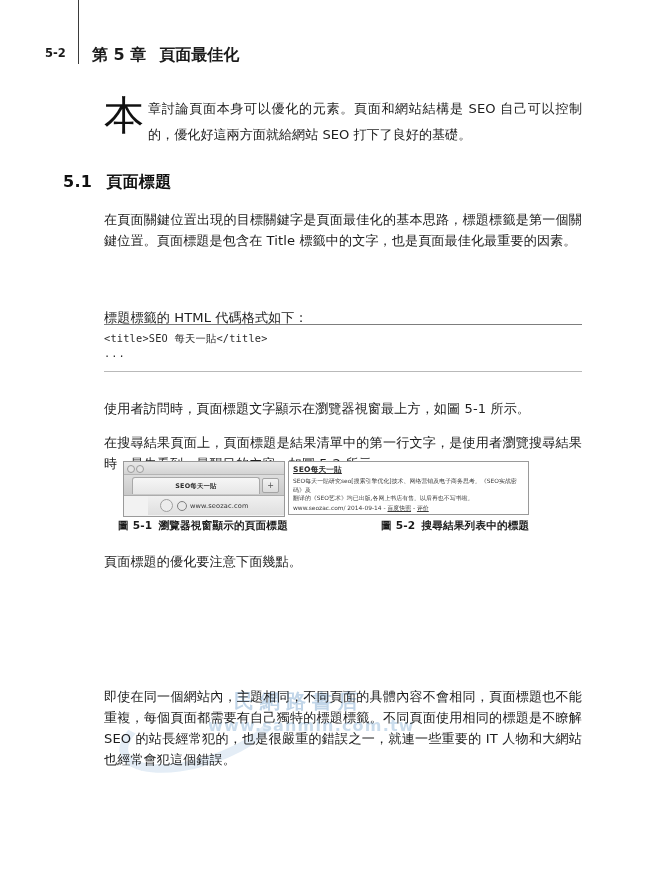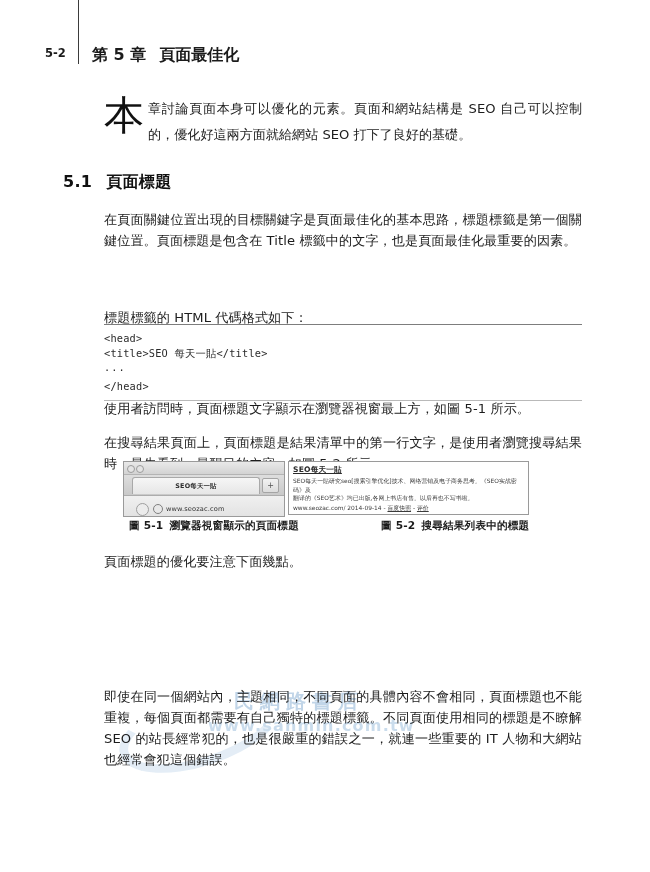--- a/index.html
+++ b/index.html
@@ -207,26 +207,27 @@
     border: 1px solid #a4a4a4;
     border-radius: 2px;
     font-size: 8px;
     color: #555;
     display: flex;
     align-items: center;
     justify-content: center;
     line-height: 1;
   }
   .br-urlbar {
-    height: 26px;
+    height: 19px;
     background: linear-gradient(#f0f0f0, #dfdfdf);
     display: flex;
     align-items: center;
     padding-left: 12px;
     gap: 3px;
+    margin-left: 24px;
   }
   .br-nav {
     width: 11px; height: 11px;
     border: 1px solid #9e9e9e;
     border-radius: 50%;
     background: #ececec;
     flex: none;
   }
   .br-globe {
     width: 8px; height: 8px;
@@ -282,21 +283,21 @@
   .caption {
     position: absolute;
     top: 58px;
     font-size: 10.6px;
     font-weight: bold;
     color: #1b1b1b;
     letter-spacing: 0.2px;
     white-space: nowrap;
   }
   .caption .num { margin-right: 6px; }
-  .cap-left  { left: 25px; }
+  .cap-left  { left: 14px; }
   .cap-right { left: 277px; }
 
   
   .watermark {
     position: absolute;
     left: 116px;
     top: 686px;
     width: 420px;
     height: 70px;
     pointer-events: none;
@@ -357,25 +358,23 @@
   </h2>
 
   <div class="col" style="top:209px;">
     <p class="body">在頁面關鍵位置出現的目標關鍵字是頁面最佳化的基本思路，標題標籤是第一個關鍵位置。頁面標題是包含在 Title 標籤中的文字，也是頁面最佳化最重要的因素。</p>
   </div>
   <div class="col" style="top:307px;">
     <p class="body">標題標籤的 HTML 代碼格式如下：</p>
   </div>
 
   <div class="code-block" style="top:324px;">
-    <div>&lt;head&gt;</div>
     <div>&lt;title&gt;SEO 每天一貼&lt;/title&gt;</div>
     <div class="ellipsis">...</div>
     <div class="blank"></div>
-    <div>&lt;/head&gt;</div>
   </div>
 
   <div class="col" style="top:398px;">
     <p class="body">使用者訪問時，頁面標題文字顯示在瀏覽器視窗最上方，如圖 5-1 所示。</p>
     <p class="body">在搜尋結果頁面上，頁面標題是結果清單中的第一行文字，是使用者瀏覽搜尋結果時，最先看到、最醒目的內容，如圖 5-2 所示。</p>
   </div>
 
   <div class="figrow">
 
     <div class="fig-browser">

